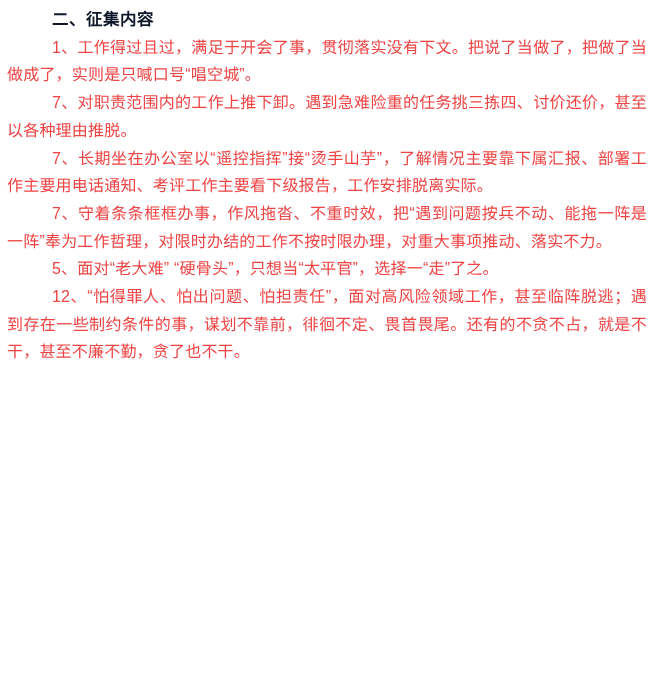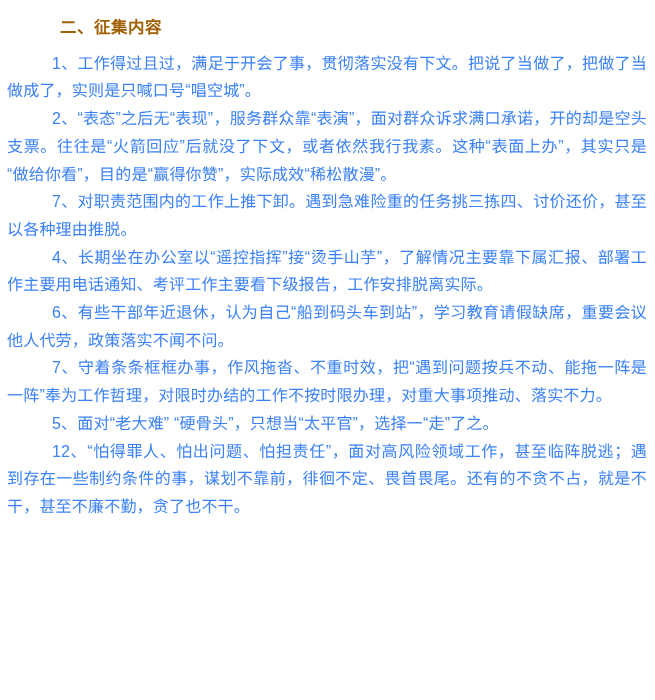--- a/index.html
+++ b/index.html
@@ -14,46 +14,44 @@
     font-family: "Liberation Sans", sans-serif;
   }
   .doc-page {
     box-sizing: border-box;
     width: 655px;
     height: 700px;
     padding: 6px 8px 0 7px;
     background: #ffffff;
   }
   .doc-heading {
-    margin: 8px;
+    margin: 0;
     font-size: 16.5px;
     line-height: 27.7px;
     font-weight: bold;
-    color: #a16207;
+    color: #0f172a;
     text-indent: 45px;
     letter-spacing: 0.5px;
   }
   .doc-paragraph {
     margin: 0;
     font-size: 16px;
     line-height: 27.7px;
-    color: #3b82f6;
+    color: #ef4444;
     text-indent: 45px;
     text-align: justify;
     letter-spacing: 0.2px;
     word-break: break-all;
   }
 </style>
 </head>
 <body>
 
 <div class="doc-page">
   <h2 class="doc-heading">二、征集内容</h2>
 
   <p class="doc-paragraph">1、工作得过且过，满足于开会了事，贯彻落实没有下文。把说了当做了，把做了当做成了，实则是只喊口号“唱空城”。</p>
-  <p class="doc-paragraph">2、“表态”之后无“表现”，服务群众靠“表演”，面对群众诉求满口承诺，开的却是空头支票。往往是“火箭回应”后就没了下文，或者依然我行我素。这种“表面上办”，其实只是“做给你看”，目的是“赢得你赞”，实际成效“稀松散漫”。</p>
   <p class="doc-paragraph">7、对职责范围内的工作上推下卸。遇到急难险重的任务挑三拣四、讨价还价，甚至以各种理由推脱。</p>
-  <p class="doc-paragraph">4、长期坐在办公室以“遥控指挥”接“烫手山芋”，了解情况主要靠下属汇报、部署工作主要用电话通知、考评工作主要看下级报告，工作安排脱离实际。</p>
-  <p class="doc-paragraph">6、有些干部年近退休，认为自己“船到码头车到站”，学习教育请假缺席，重要会议他人代劳，政策落实不闻不问。</p>
+  <p class="doc-paragraph">7、长期坐在办公室以“遥控指挥”接“烫手山芋”，了解情况主要靠下属汇报、部署工作主要用电话通知、考评工作主要看下级报告，工作安排脱离实际。</p>
   <p class="doc-paragraph">7、守着条条框框办事，作风拖沓、不重时效，把“遇到问题按兵不动、能拖一阵是一阵”奉为工作哲理，对限时办结的工作不按时限办理，对重大事项推动、落实不力。</p>
   <p class="doc-paragraph">5、面对“老大难” “硬骨头”，只想当“太平官”，选择一“走”了之。</p>
   <p class="doc-paragraph">12、“怕得罪人、怕出问题、怕担责任”，面对高风险领域工作，甚至临阵脱逃；遇到存在一些制约条件的事，谋划不靠前，徘徊不定、畏首畏尾。还有的不贪不占，就是不干，甚至不廉不勤，贪了也不干。</p>
 </div>
 
 </body></html>

